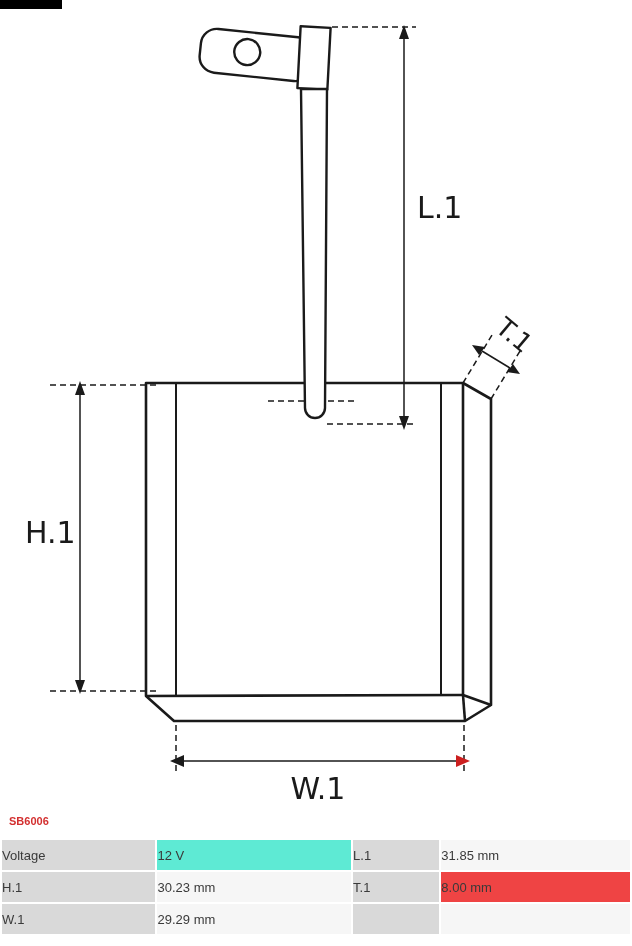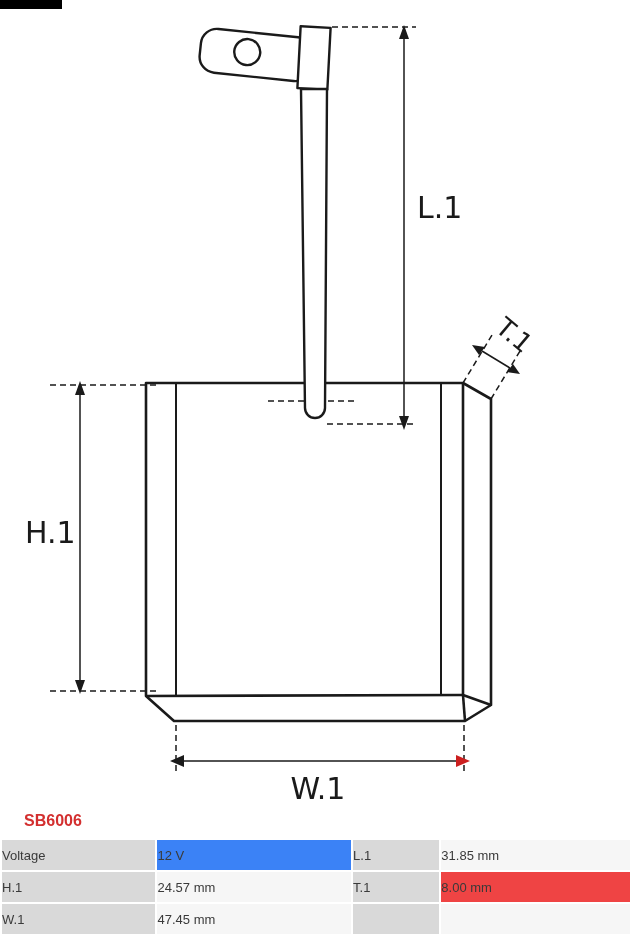--- a/index.html
+++ b/index.html
@@ -5,22 +5,22 @@
   html,body{margin:0;padding:0;}
   body{
     width:632px;height:946px;background:#ffffff;
     font-family:"Liberation Sans","DejaVu Sans",sans-serif;
     position:relative;overflow:hidden;
   }
   .logo-frag{position:absolute;top:0;left:0;width:62px;height:9px;background:#000;}
   svg.diagram{display:block;}
   .dim-label{font-family:"DejaVu Sans","Liberation Sans",sans-serif;fill:#1a1a1a;}
   .part-number{
-    height:26px;line-height:26px;padding-left:24px;margin-top:2px;
-    font-size:16px;font-weight:bold;
+    height:26px;line-height:26px;padding-left:9px;margin-top:2px;
+    font-size:11px;font-weight:bold;
   }
   table.specs{
     width:632px;border-collapse:separate;border-spacing:2px;
     table-layout:fixed;margin-top:4px;background:#ffffff;
   }
   table.specs td{
     height:30px;padding:0 10px 0 0;text-align:left;
     font-size:13px;color:#3a3a3a;vertical-align:middle;
     white-space:nowrap;overflow:hidden;
   }
@@ -98,30 +98,30 @@
 <table class="specs">
   <colgroup>
     <col style="width:153px">
       <col style="width:193px">
       <col style="width:86px">
       <col style="width:188px">
   </colgroup>
   <tbody>
     <tr>
       <td class="lbl" style="background: rgb(217, 217, 217);">Voltage</td>
-      <td class="val" style="background: #3b82f6;">12 V</td>
+      <td class="val" style="background: #5eead4;">12 V</td>
       <td class="lbl" style="background: rgb(217, 217, 217);">L.1</td>
       <td class="val" style="background: rgb(246, 246, 246);">31.85 mm</td>
     </tr>
     <tr>
       <td class="lbl" style="background: rgb(217, 217, 217);">H.1</td>
-      <td class="val" style="background: rgb(246, 246, 246);">24.57 mm</td>
+      <td class="val" style="background: rgb(246, 246, 246);">30.23 mm</td>
       <td class="lbl" style="background: rgb(217, 217, 217);">T.1</td>
       <td class="val" style="background: #ef4444;">8.00 mm</td>
     </tr>
     <tr>
       <td class="lbl" style="background: rgb(217, 217, 217);">W.1</td>
-      <td class="val" style="background: rgb(246, 246, 246);">47.45 mm</td>
+      <td class="val" style="background: rgb(246, 246, 246);">29.29 mm</td>
       <td class="lbl" style="background: rgb(217, 217, 217);"></td>
       <td class="val" style="background: rgb(246, 246, 246);"></td>
     </tr>
   </tbody>
 </table>
 
 </body></html>

